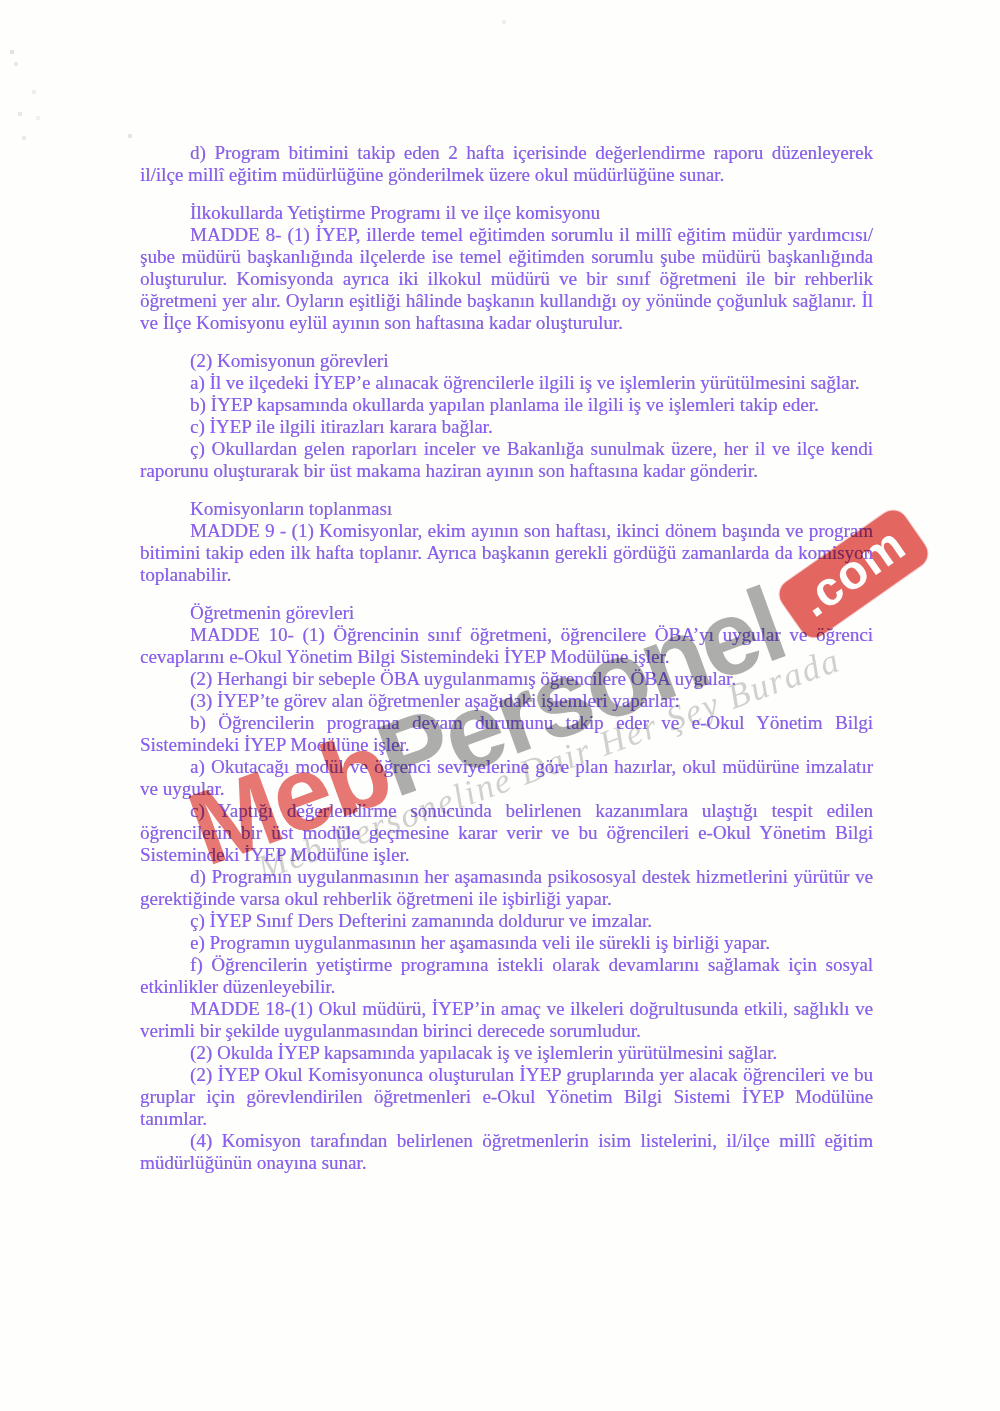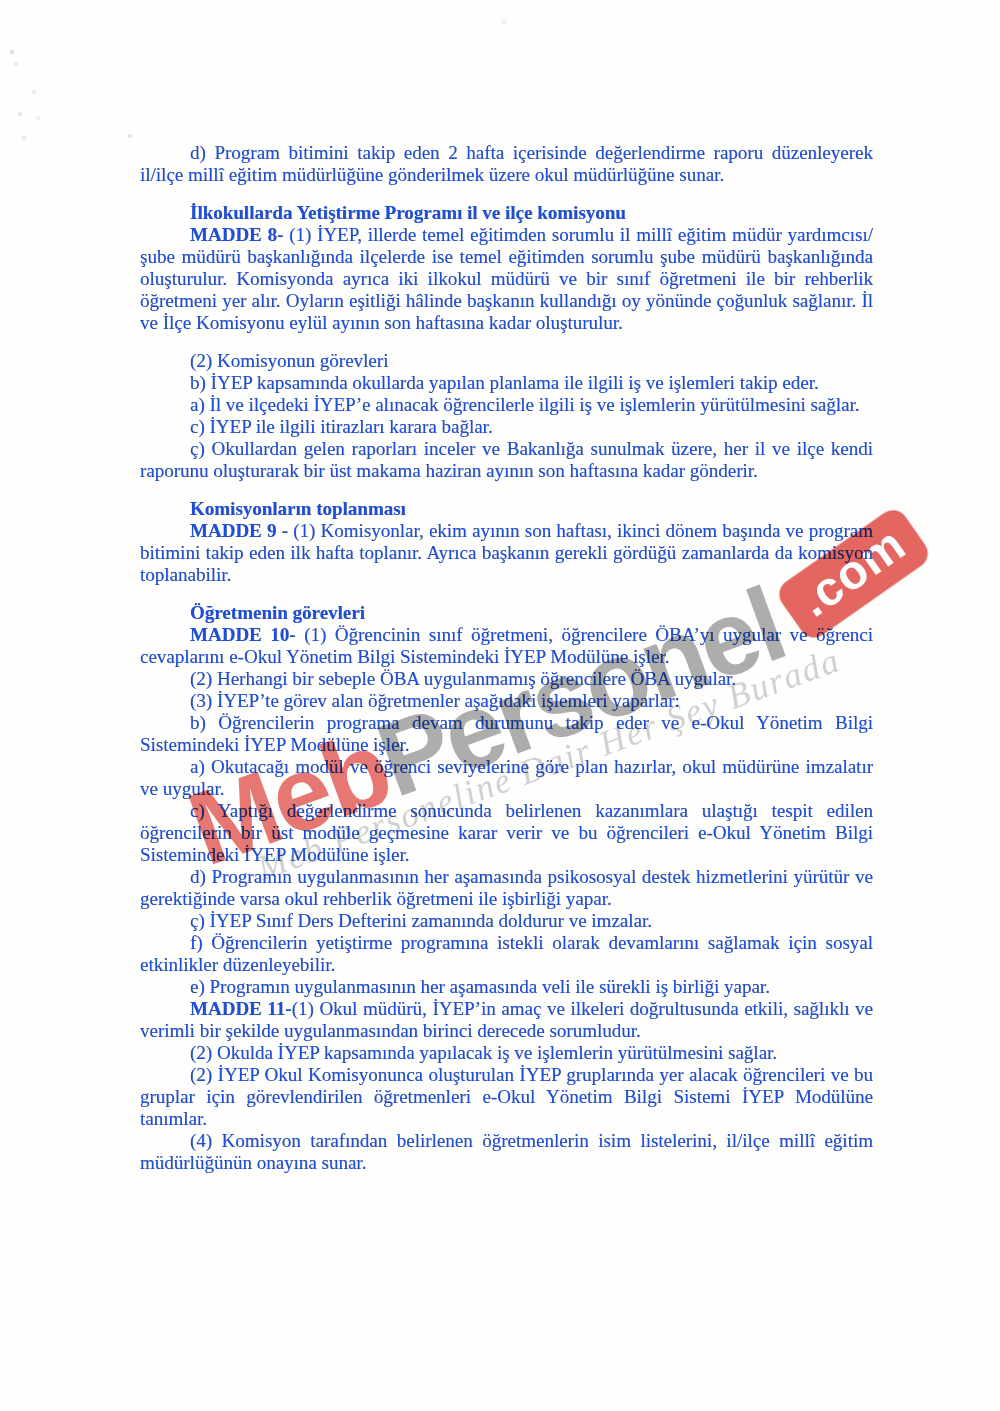--- a/index.html
+++ b/index.html
@@ -22,34 +22,34 @@
       8px 62px 0 rgba(120,120,120,0.16),
       26px 66px 0 rgba(120,120,120,0.10),
       12px 86px 0 rgba(120,120,120,0.14),
       118px 84px 0 rgba(120,120,120,0.18),
       492px -30px 0 rgba(120,120,120,0.10);
   }
   .doc-content{
     position:absolute;
     left:140px;top:142px;width:733px;
     font-size:19px;line-height:22px;
-    color:#1d4ed8;
+    color:#8b5cf6;
     text-shadow:0.35px 0.35px 0.45px rgba(46,45,43,0.38);
   }
   .doc-content p{margin:0;padding:0;}
   .paragraph{
     text-align:justify;
     text-indent:50px;
   }
   .heading{
     font-weight:bold;
     text-indent:50px;
   }
   .gap{margin-top:16px !important;}
-  .bold{font-weight:bold;}
+  .bold{font-weight:normal;}
 
   
   .watermark{
     position:absolute;
     left:205px;top:778px;
     transform:rotate(-20deg);
     transform-origin:0 84px;
     mix-blend-mode:multiply;
     pointer-events:none;
     white-space:nowrap;
@@ -98,38 +98,38 @@
 
 <div class="page">
 
   <div class="scan-noise"></div>
 
   <div class="doc-content">
       <p class="paragraph"><span>d) Program bitimini takip eden 2 hafta içerisinde değerlendirme raporu düzenleyerek il/ilçe millî eğitim müdürlüğüne gönderilmek üzere okul müdürlüğüne sunar.</span></p>
       <p class="heading gap"><span class="bold">İlkokullarda Yetiştirme Programı il ve ilçe komisyonu</span></p>
       <p class="paragraph"><span class="bold">MADDE 8-</span><span> (1) İYEP, illerde temel eğitimden sorumlu il millî eğitim müdür yardımcısı/şube müdürü başkanlığında ilçelerde ise temel eğitimden sorumlu şube müdürü başkanlığında oluşturulur. Komisyonda ayrıca iki ilkokul müdürü ve bir sınıf öğretmeni ile bir rehberlik öğretmeni yer alır. Oyların eşitliği hâlinde başkanın kullandığı oy yönünde çoğunluk sağlanır. İl ve İlçe Komisyonu eylül ayının son haftasına kadar oluşturulur.</span></p>
       <p class="paragraph gap"><span>(2) Komisyonun görevleri</span></p>
+      <p class="paragraph"><span>a) İl ve ilçedeki İYEP’e alınacak öğrencilerle ilgili iş ve işlemlerin yürütülmesini sağlar.</span></p>
       <p class="paragraph"><span>b) İYEP kapsamında okullarda yapılan planlama ile ilgili iş ve işlemleri takip eder.</span></p>
-      <p class="paragraph"><span>a) İl ve ilçedeki İYEP’e alınacak öğrencilerle ilgili iş ve işlemlerin yürütülmesini sağlar.</span></p>
       <p class="paragraph"><span>c) İYEP ile ilgili itirazları karara bağlar.</span></p>
       <p class="paragraph"><span>ç) Okullardan gelen raporları inceler ve Bakanlığa sunulmak üzere, her il ve ilçe kendi raporunu oluşturarak bir üst makama haziran ayının son haftasına kadar gönderir.</span></p>
       <p class="heading gap"><span class="bold">Komisyonların toplanması</span></p>
       <p class="paragraph"><span class="bold">MADDE 9 -</span><span> (1) Komisyonlar, ekim ayının son haftası, ikinci dönem başında ve program bitimini takip eden ilk hafta toplanır. Ayrıca başkanın gerekli gördüğü zamanlarda da komisyon toplanabilir.</span></p>
       <p class="heading gap"><span class="bold">Öğretmenin görevleri</span></p>
       <p class="paragraph"><span class="bold">MADDE 10-</span><span> (1) Öğrencinin sınıf öğretmeni, öğrencilere ÖBA’yı uygular ve öğrenci cevaplarını e-Okul Yönetim Bilgi Sistemindeki İYEP Modülüne işler.</span></p>
       <p class="paragraph"><span>(2) Herhangi bir sebeple ÖBA uygulanmamış öğrencilere ÖBA uygular.</span></p>
       <p class="paragraph"><span>(3) İYEP’te görev alan öğretmenler aşağıdaki işlemleri yaparlar:</span></p>
       <p class="paragraph"><span>b) Öğrencilerin programa devam durumunu takip eder ve e-Okul Yönetim Bilgi Sistemindeki İYEP Modülüne işler.</span></p>
       <p class="paragraph"><span>a) Okutacağı modül ve öğrenci seviyelerine göre plan hazırlar, okul müdürüne imzalatır ve uygular.</span></p>
       <p class="paragraph"><span>c) Yaptığı değerlendirme sonucunda belirlenen kazanımlara ulaştığı tespit edilen öğrencilerin bir üst modüle geçmesine karar verir ve bu öğrencileri e-Okul Yönetim Bilgi Sistemindeki İYEP Modülüne işler.</span></p>
       <p class="paragraph"><span>d) Programın uygulanmasının her aşamasında psikososyal destek hizmetlerini yürütür ve gerektiğinde varsa okul rehberlik öğretmeni ile işbirliği yapar.</span></p>
       <p class="paragraph"><span>ç) İYEP Sınıf Ders Defterini zamanında doldurur ve imzalar.</span></p>
+      <p class="paragraph"><span>e) Programın uygulanmasının her aşamasında veli ile sürekli iş birliği yapar.</span></p>
       <p class="paragraph"><span>f) Öğrencilerin yetiştirme programına istekli olarak devamlarını sağlamak için sosyal etkinlikler düzenleyebilir.</span></p>
-      <p class="paragraph"><span>e) Programın uygulanmasının her aşamasında veli ile sürekli iş birliği yapar.</span></p>
-      <p class="paragraph"><span class="bold">MADDE 11-</span><span>(1) Okul müdürü, İYEP’in amaç ve ilkeleri doğrultusunda etkili, sağlıklı ve verimli bir şekilde uygulanmasından birinci derecede sorumludur.</span></p>
+      <p class="paragraph"><span class="bold">MADDE 18-</span><span>(1) Okul müdürü, İYEP’in amaç ve ilkeleri doğrultusunda etkili, sağlıklı ve verimli bir şekilde uygulanmasından birinci derecede sorumludur.</span></p>
       <p class="paragraph"><span>(2) Okulda İYEP kapsamında yapılacak iş ve işlemlerin yürütülmesini sağlar.</span></p>
       <p class="paragraph"><span>(2) İYEP Okul Komisyonunca oluşturulan İYEP gruplarında yer alacak öğrencileri ve bu gruplar için görevlendirilen öğretmenleri e-Okul Yönetim Bilgi Sistemi İYEP Modülüne tanımlar.</span></p>
       <p class="paragraph"><span>(4) Komisyon tarafından belirlenen öğretmenlerin isim listelerini, il/ilçe millî eğitim müdürlüğünün onayına sunar.</span></p>
     </div>
 
   <div class="watermark">
     <div class="wm-line">
       <span class="wm-brand wm-meb">Meb</span>
         <span class="wm-brand wm-personel">Personel</span>
       <span class="wm-com-badge">

